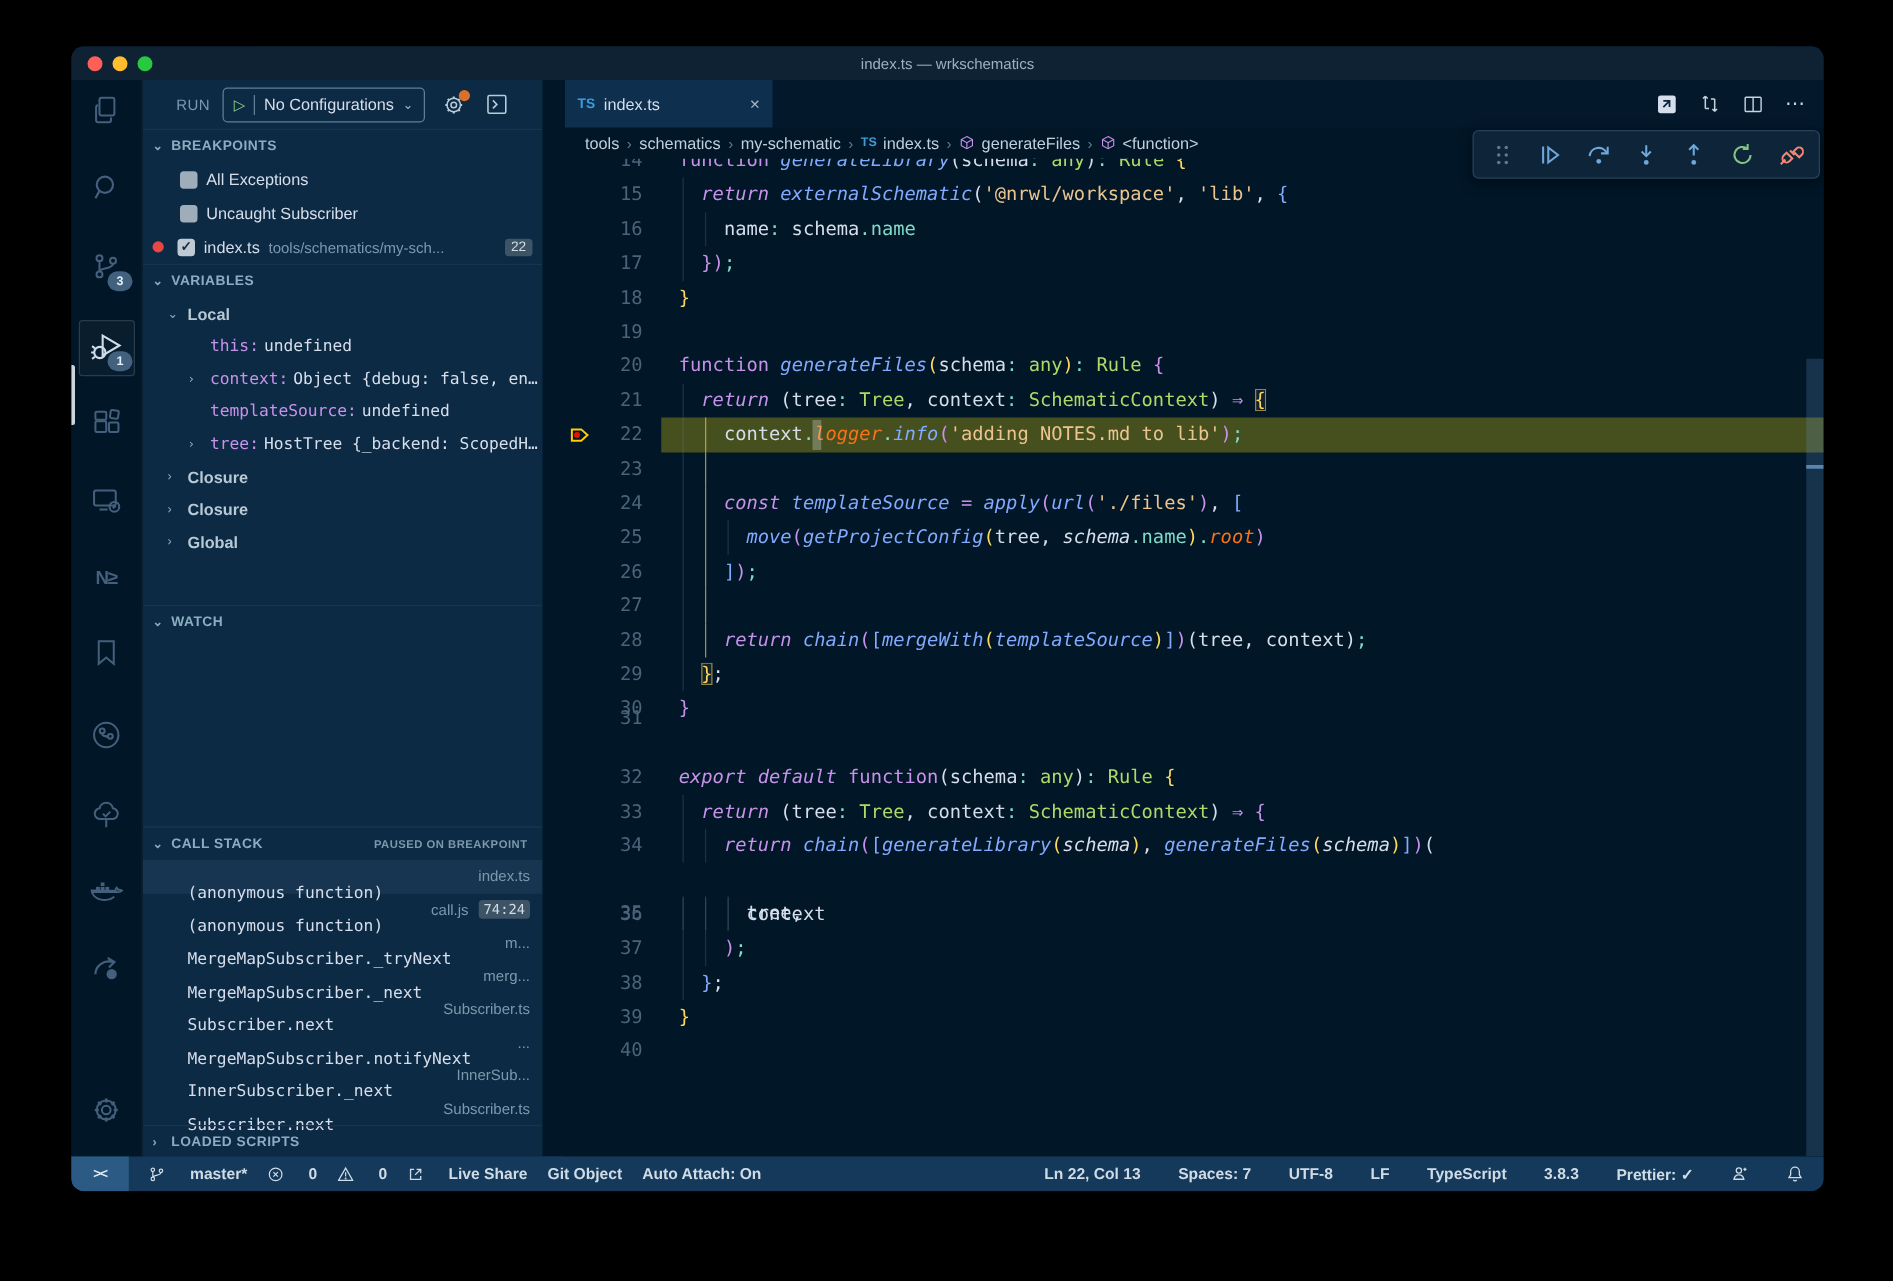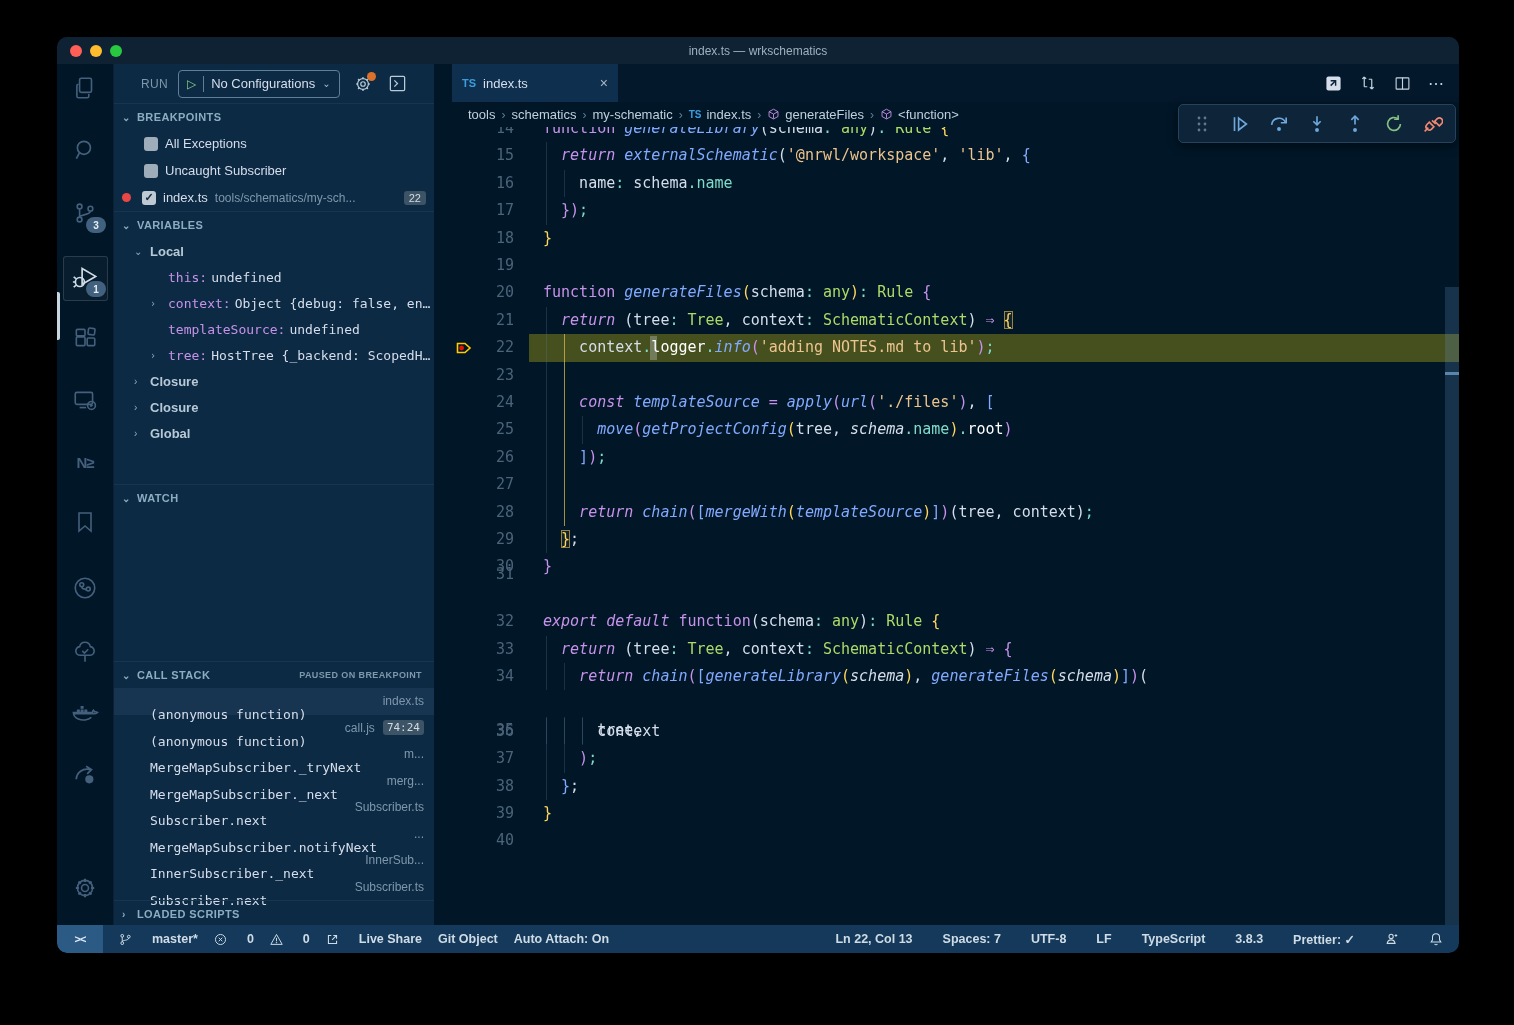--- a/index.html
+++ b/index.html
@@ -86,21 +86,21 @@
   .guide{position:absolute;top:0;bottom:0;width:1px;background:rgba(95,126,151,.28);}
   .guide.active{background:rgba(215,185,80,.75);}
   .cursor-band{position:absolute;top:2px;bottom:2px;width:7px;background:rgba(230,238,245,.28);}
   .bp-gutter-icon{position:absolute;left:4px;top:6px;}
   .tk-k{color:#c792ea;font-style:italic}
   .tk-ku{color:#c792ea}
   .tk-f{color:#82aaff;font-style:italic}
   .tk-s{color:#ecc48d}
   .tk-t{color:#addb67}
   .tk-p{color:#7fdbca}
-  .tk-pi{color:#ffffff;}
+  .tk-pi{color:#f97316;font-style:italic}
   .tk-v{color:#d6deeb}
   .tk-vi{color:#d6deeb;font-style:italic}
   .tk-c{color:#7fdbca}
   .tk-m{color:#c792ea}
   .tk-y{color:#ffd75e}
   .tk-b{color:#82aaff}
   .tk-w{color:#d6deeb}
   .tk-mb{color:#ffd75e;box-shadow:inset 0 0 0 1px rgba(255,215,94,.55);background:rgba(255,215,94,.07);}
   .scrollbar{position:absolute;right:0;top:160px;bottom:0;width:14px;background:rgba(103,154,209,.22);}
   .scroll-tick{position:absolute;right:0;top:245px;width:14px;height:3px;background:#5a86ad;}

